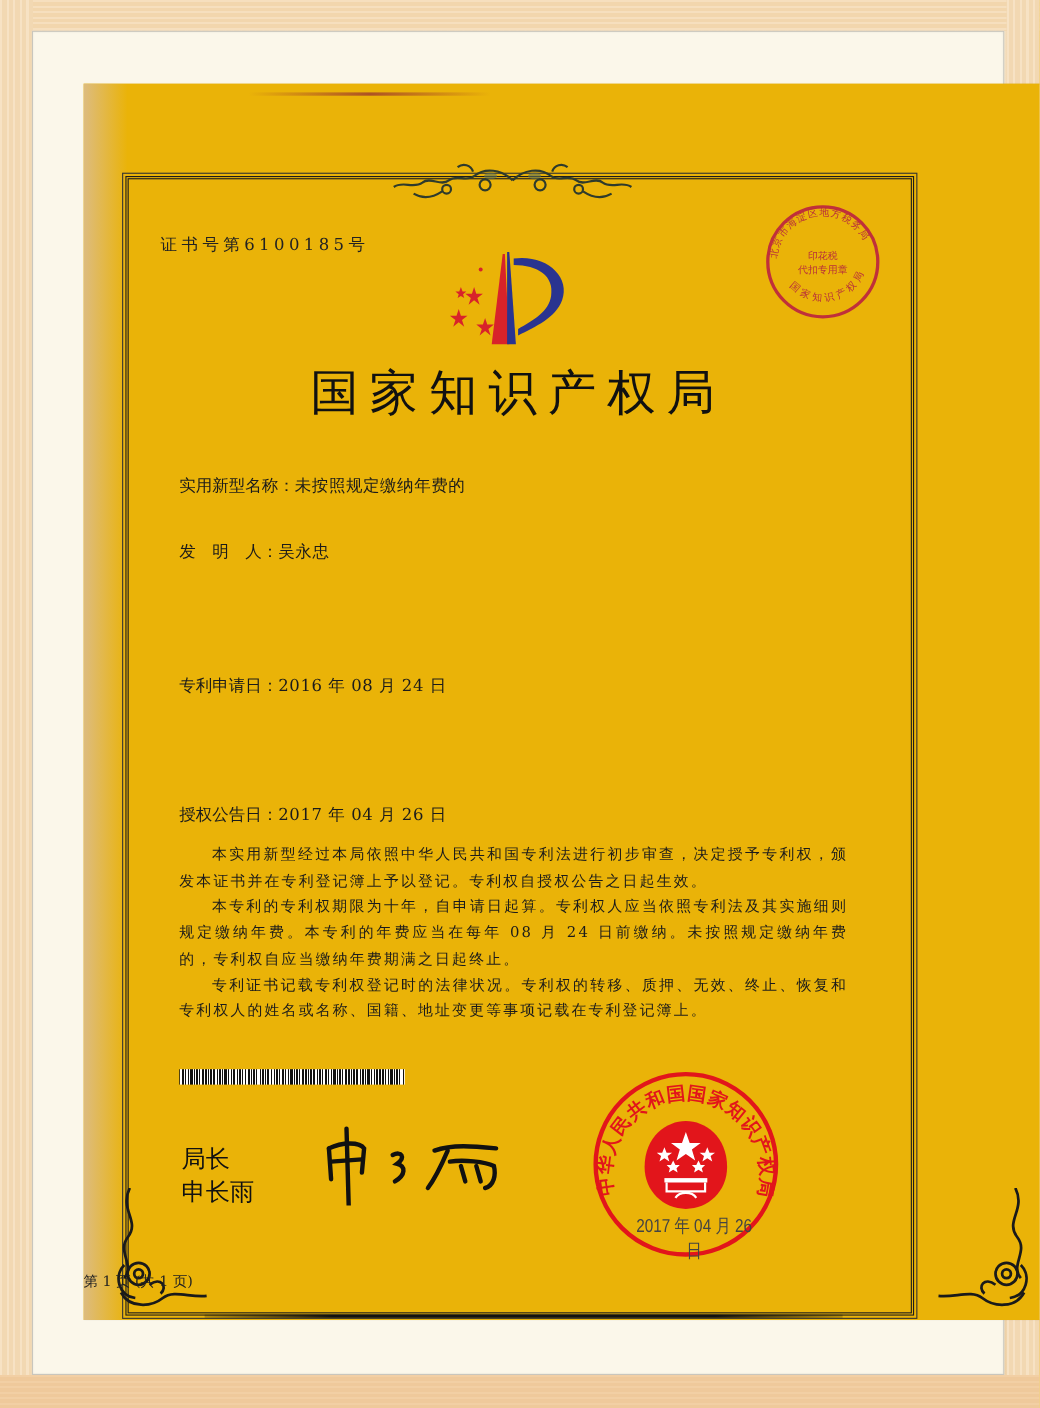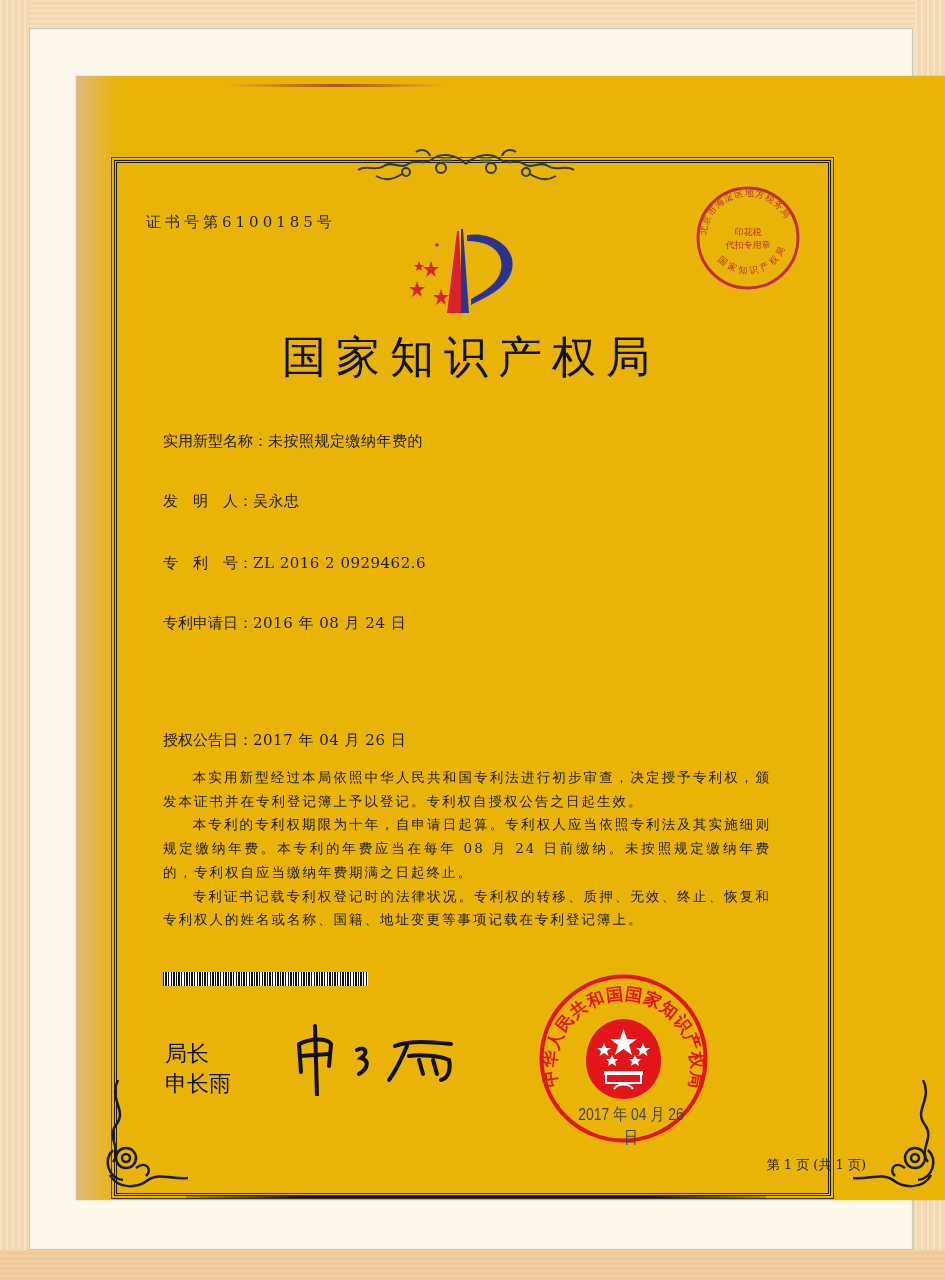--- a/index.html
+++ b/index.html
@@ -104,21 +104,21 @@
   .director-name { top: 993px; }
   .signature { position: absolute; left: 215px; top: 940px; width: 180px; height: 80px; }
   .stamp-official { position: absolute; left: 460px; top: 895px; width: 175px; height: 175px; }
   .stamp-date {
     position: absolute; left: 485px; top: 1027px; width: 140px;
     font-size: 17px; color: #444; letter-spacing: 0px; text-align: center;
     font-family: "Liberation Sans Narrow", "Liberation Sans", sans-serif;
     transform: scaleX(0.82);
   }
   .page-footer {
-    position: absolute; left: 0; top: 1080px; width: 790px; text-align: right;
+    position: absolute; left: 0; top: 1080px; width: 790px; text-align: left;
     font-size: 13px; color: #222;
   }
   .bottom-line {
     position: absolute; left: 110px; top: 1119px; width: 580px; height: 3px;
     background: linear-gradient(90deg, rgba(0,0,0,0.2), #111 20%, #111 80%, rgba(0,0,0,0.2));
   }
 </style>
 </head>
 <body>
 
@@ -210,23 +210,20 @@
     <text x="58" y="63" text-anchor="middle" font-size="9" fill="#b8303a" font-family="DejaVu Serif, serif">代扣专用章</text>
   </svg>
 
   <div class="title">国家知识产权局</div>
 
   <div class="field" style="top:356px">
     <span class="lbl">实用新型名称：</span><span class="val">未按照规定缴纳年费的</span>
   </div>
   <div class="field" style="top:416px">
     <span class="lbl">发　明　人：</span><span class="val">吴永忠</span>
-  </div>
-  <div class="field" style="top:478px">
-    <span class="lbl">专　利　号：</span><span class="val">ZL 2016 2 0929462.6</span>
   </div>
   <div class="field" style="top:538px">
     <span class="lbl">专利申请日：</span><span class="val">2016 年 08 月 24 日</span>
   </div>
   <div class="field" style="top:655px">
     <span class="lbl">授权公告日：</span><span class="val">2017 年 04 月 26 日</span>
   </div>
 
   <div class="body-text">
     <p>本实用新型经过本局依照中华人民共和国专利法进行初步审查，决定授予专利权，颁发本证书并在专利登记簿上予以登记。专利权自授权公告之日起生效。</p>

